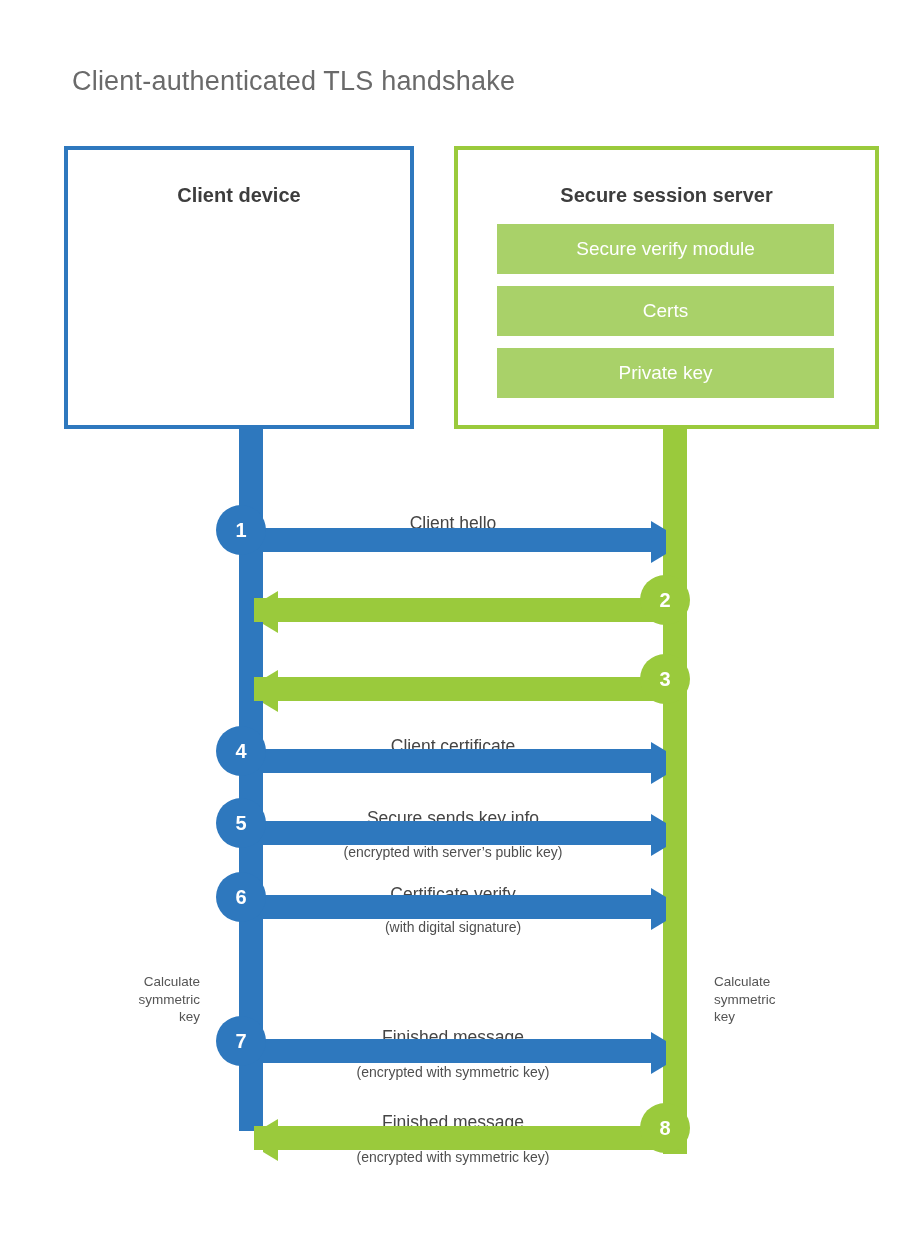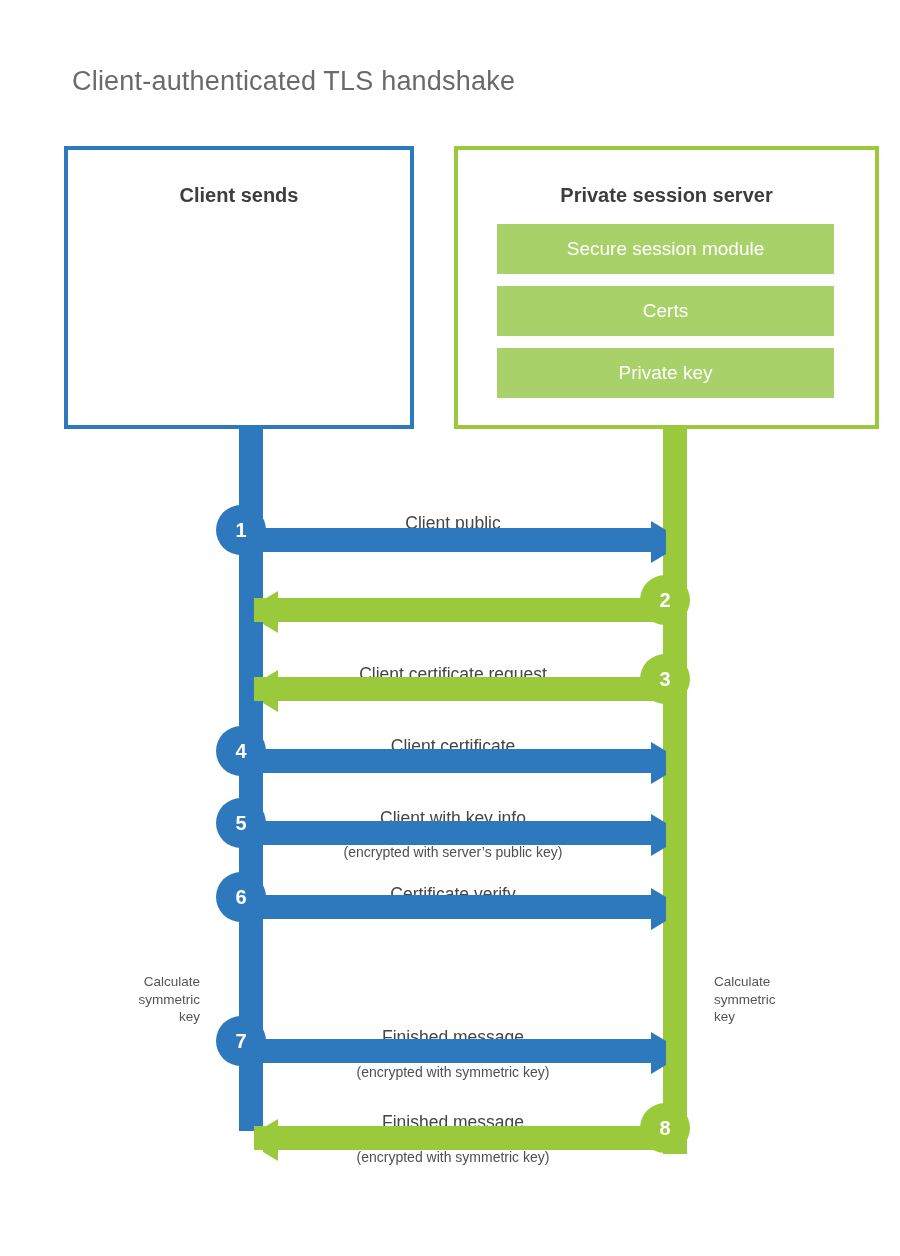--- a/index.html
+++ b/index.html
@@ -116,60 +116,60 @@
   .calc-right { left: 678px; top: 937px; width: 100px; text-align: left; }
 </style>
 </head>
 <body>
 
 <div id="canvas">
 
   <div class="abs page-title">Client-authenticated TLS handshake</div>
 
   <div class="abs actor-box client-box"></div>
-  <div class="abs actor-title client-title">Client sends</div>
+  <div class="abs actor-title client-title">Client device</div>
 
   <div class="abs actor-box server-box"></div>
-  <div class="abs actor-title server-title">Private session server</div>
-  <div class="abs server-bar bar-1">Secure session module</div>
+  <div class="abs actor-title server-title">Secure session server</div>
+  <div class="abs server-bar bar-1">Secure verify module</div>
   <div class="abs server-bar bar-2">Certs</div>
   <div class="abs server-bar bar-3">Private key</div>
 
   <div class="abs lifeline blue"></div>
   <div class="abs lifeline green"></div>
 
-  <div class="abs msg-label" style="top:477px">Client public</div>
+  <div class="abs msg-label" style="top:477px">Client hello</div>
   <div class="abs msg-line blue" style="top:504px"></div>
   <div class="abs msg-head right" style="top:497px"></div>
   <div class="abs msg-circle blue" style="top:481px">1</div>
 
   <div class="abs msg-line green" style="top:574px"></div>
   <div class="abs msg-head left" style="top:567px"></div>
   <div class="abs msg-circle green" style="top:551px">2</div>
 
-  <div class="abs msg-label" style="top:628px">Client certificate request</div>
   <div class="abs msg-line green" style="top:653px"></div>
   <div class="abs msg-head left" style="top:646px"></div>
   <div class="abs msg-circle green" style="top:630px">3</div>
 
   <div class="abs msg-label" style="top:700px">Client certificate</div>
   <div class="abs msg-line blue" style="top:725px"></div>
   <div class="abs msg-head right" style="top:718px"></div>
   <div class="abs msg-circle blue" style="top:702px">4</div>
 
-  <div class="abs msg-label" style="top:772px">Client with key info</div>
+  <div class="abs msg-label" style="top:772px">Secure sends key info</div>
   <div class="abs msg-line blue" style="top:797px"></div>
   <div class="abs msg-head right" style="top:790px"></div>
   <div class="abs msg-circle blue" style="top:774px">5</div>
   <div class="abs msg-sublabel" style="top:808px">(encrypted with server’s public key)</div>
 
   <div class="abs msg-label" style="top:848px">Certificate verify</div>
   <div class="abs msg-line blue" style="top:871px"></div>
   <div class="abs msg-head right" style="top:864px"></div>
   <div class="abs msg-circle blue" style="top:848px">6</div>
+  <div class="abs msg-sublabel" style="top:883px">(with digital signature)</div>
 
   <div class="abs msg-label" style="top:991px">Finished message</div>
   <div class="abs msg-line blue" style="top:1015px"></div>
   <div class="abs msg-head right" style="top:1008px"></div>
   <div class="abs msg-circle blue" style="top:992px">7</div>
   <div class="abs msg-sublabel" style="top:1028px">(encrypted with symmetric key)</div>
 
   <div class="abs msg-label" style="top:1076px">Finished message</div>
   <div class="abs msg-line green" style="top:1102px"></div>
   <div class="abs msg-head left" style="top:1095px"></div>

